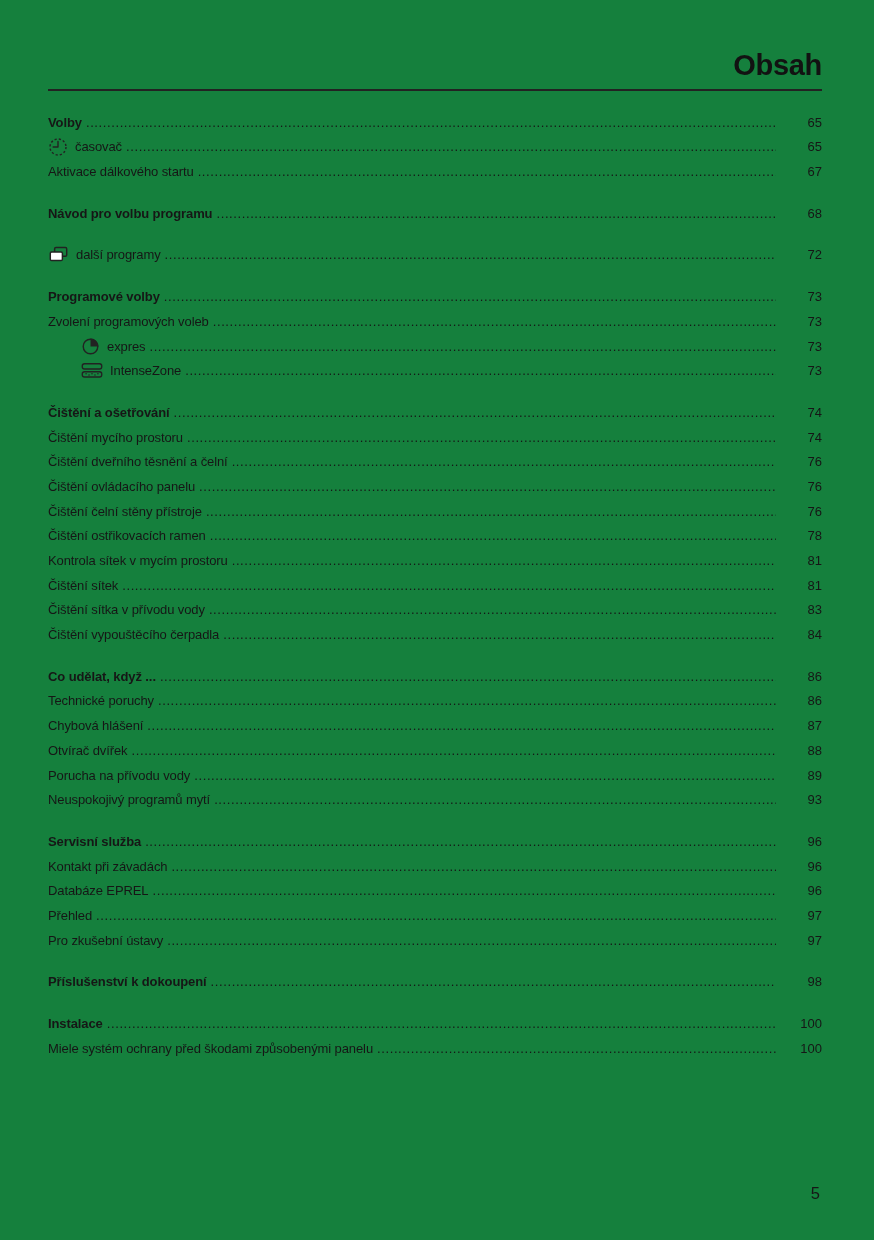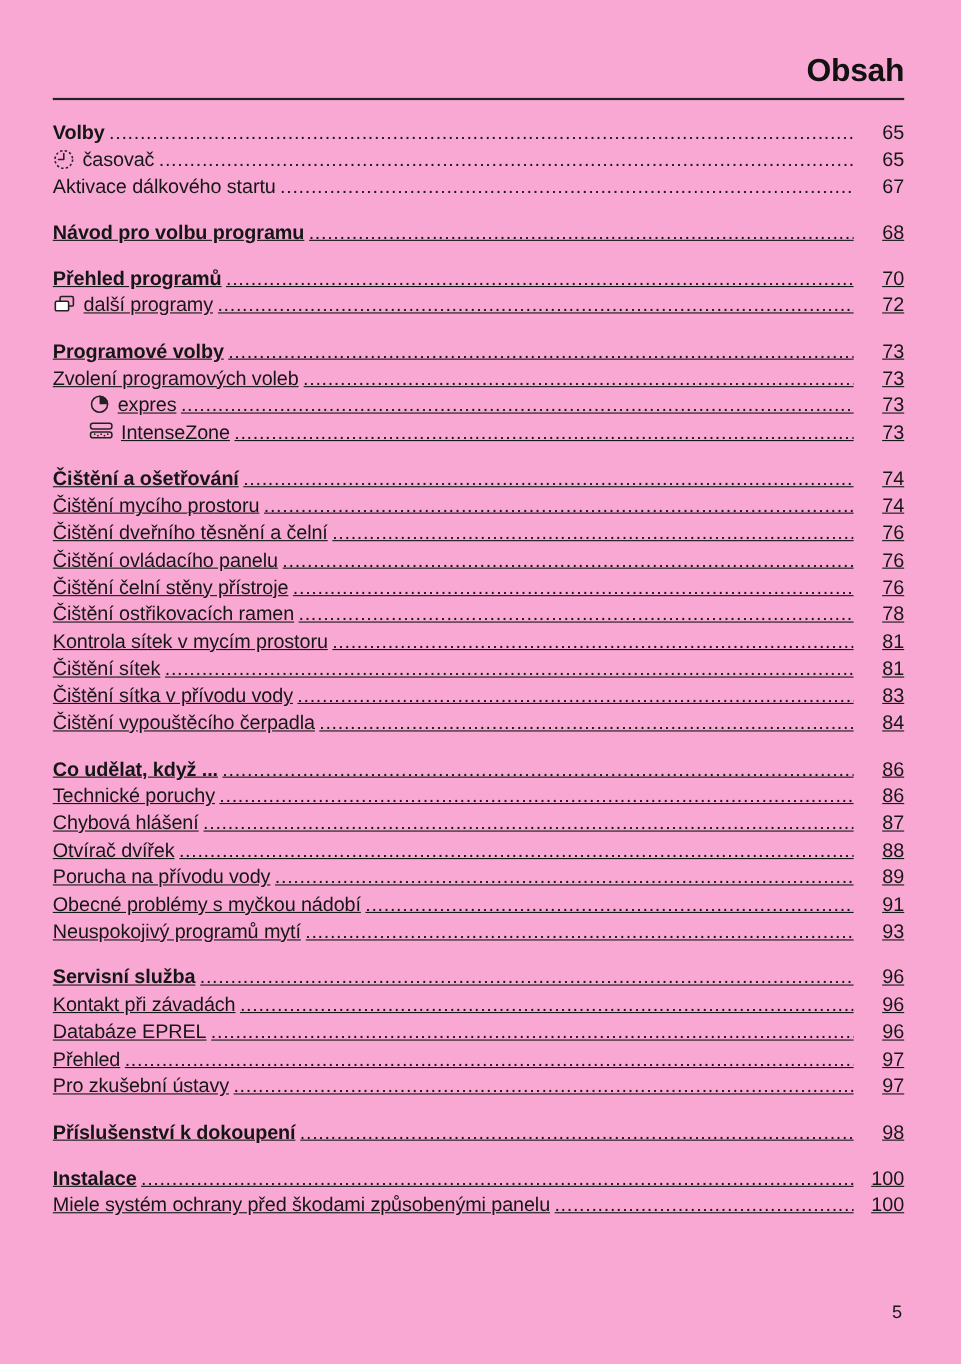--- a/index.html
+++ b/index.html
@@ -1,20 +1,20 @@
 <!DOCTYPE html>
 <html><head>
 <meta charset="utf-8">
 <style>
   html, body { margin: 0; padding: 0; background: #e8e8e8; }
   .page {
     width: 874px;
     height: 1240px;
     margin: 0 auto;
-    background: #f9a8d4;
+    background: #15803d;
     position: relative;
     font-family: "Liberation Sans", "DejaVu Sans", sans-serif;
     color: #161616;
     overflow: hidden;
     box-sizing: border-box;
   }
   .content {
     padding: 0 52px 0 48px;
   }
   .doc-header {
@@ -26,26 +26,26 @@
     font-size: 29px;
     font-weight: bold;
     text-align: right;
     letter-spacing: -0.3px;
     line-height: 1.1;
     color: #121212;
   }
   .toc {
     margin-top: 19px;
   }
-  .toc-section + .toc-section { margin-top: 17px; text-decoration: underline; }
+  .toc-section + .toc-section { margin-top: 17px; }
   .toc-entry {
     display: flex;
-    align-items: flex-start;
+    align-items: center;
     height: 24.7px;
-    font-size: 18px;
+    font-size: 13px;
     white-space: nowrap;
   }
   .toc-entry.bold .label { font-weight: bold; }
   .toc-entry.indented { margin-left: 33px; }
   .icon-slot {
     display: inline-flex;
     align-items: center;
     margin-right: 7px;
     flex: 0 0 auto;
   }
@@ -111,26 +111,20 @@
         </div>
         <div class="toc-section">
           <div class="toc-entry bold">
 
     <span class="label">Návod pro volbu programu</span>
     <span class="dots"></span>
     <span class="pagenum">68</span>
   </div>
         </div>
         <div class="toc-section">
-          <div class="toc-entry bold">
-
-    <span class="label">Přehled programů</span>
-    <span class="dots"></span>
-    <span class="pagenum">70</span>
-  </div>
           <div class="toc-entry">
     <span class="icon-slot">
               <svg width="21" height="19" viewBox="0 0 24 22">
     <rect x="7.5" y="3" width="14" height="10" rx="1.5" fill="none" stroke="#222222" stroke-width="1.7"></rect>
     <rect x="2.5" y="8" width="14" height="10" rx="1.5" fill="#ffffff" stroke="#222222" stroke-width="1.7"></rect>
   </svg>
             </span>
     <span class="label">další programy</span>
     <span class="dots"></span>
     <span class="pagenum">72</span>
@@ -265,26 +259,20 @@
     <span class="pagenum">88</span>
   </div>
           <div class="toc-entry">
 
     <span class="label">Porucha na přívodu vody</span>
     <span class="dots"></span>
     <span class="pagenum">89</span>
   </div>
           <div class="toc-entry">
 
-    <span class="label">Obecné problémy s myčkou nádobí</span>
-    <span class="dots"></span>
-    <span class="pagenum">91</span>
-  </div>
-          <div class="toc-entry">
-
     <span class="label">Neuspokojivý programů mytí</span>
     <span class="dots"></span>
     <span class="pagenum">93</span>
   </div>
         </div>
         <div class="toc-section">
           <div class="toc-entry bold">
 
     <span class="label">Servisní služba</span>
     <span class="dots"></span>

